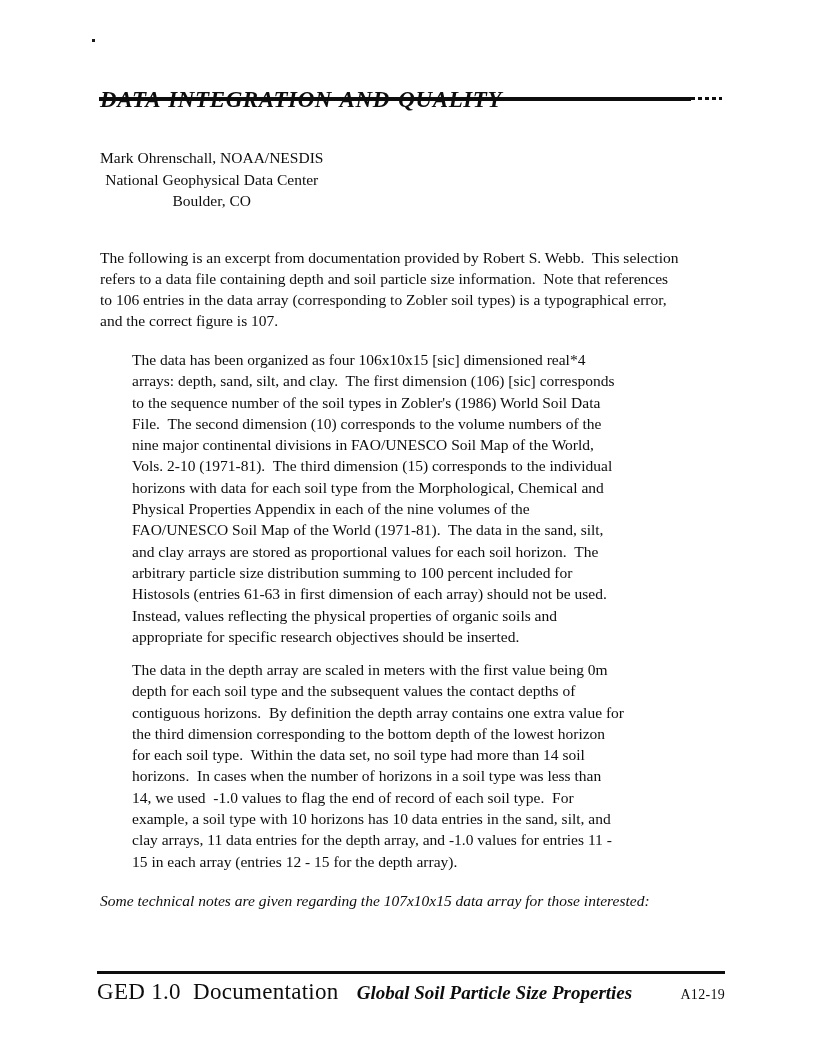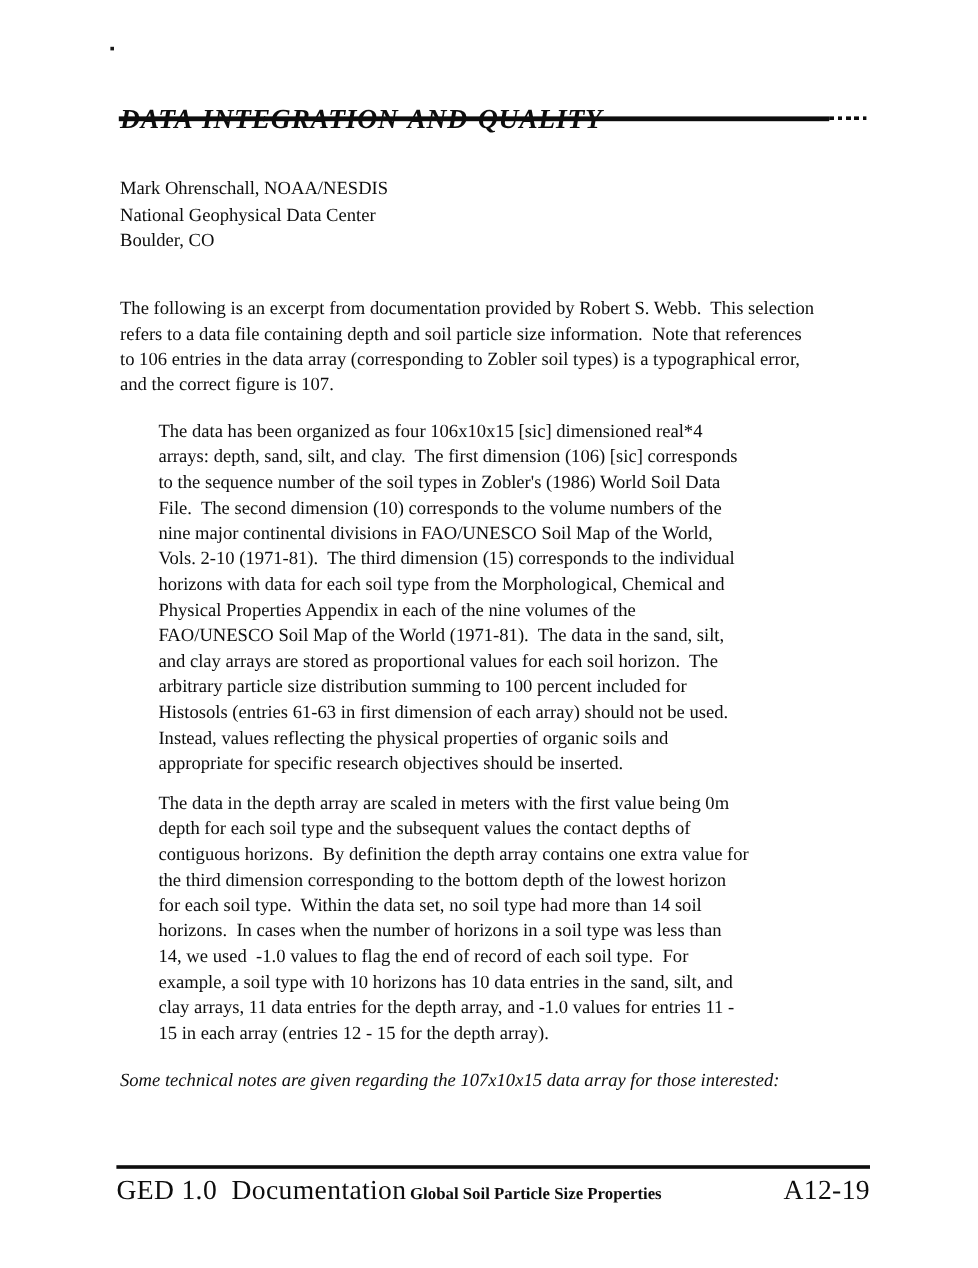--- a/index.html
+++ b/index.html
@@ -51,20 +51,21 @@
     height: 3px;
     background: repeating-linear-gradient(90deg, #0d0d0d 0 4px, transparent 4px 7px);
   }
   .author {
     position: absolute;
     left: 100px;
     top: 147px;
     font-size: 15.5px;
     line-height: 21.5px;
     white-space: pre-wrap;
+    text-align: center;
   }
   .para {
     font-size: 15.5px;
     line-height: 21px;
     white-space: pre-wrap;
   }
   .intro {
     position: absolute;
     left: 100px;
     top: 247px;
@@ -100,28 +101,29 @@
     width: 628px;
     display: flex;
     align-items: baseline;
   }
   .footer-doc-label {
     font-size: 23px;
     letter-spacing: 0.3px;
     white-space: pre;
   }
   .footer-subtitle {
-    font-size: 14px;
+    font-size: 19px;
     font-weight: bold;
-    margin-left: 3px;
+    font-style: italic;
+    margin-left: 18px;
     white-space: nowrap;
   }
   .footer-page-number {
     margin-left: auto;
-    font-size: 23px;
+    font-size: 14px;
     letter-spacing: 0.3px;
   }
 </style>
 </head>
 <body>
 
 <div class="page">
 
   <div class="scan-dot"></div>
 

